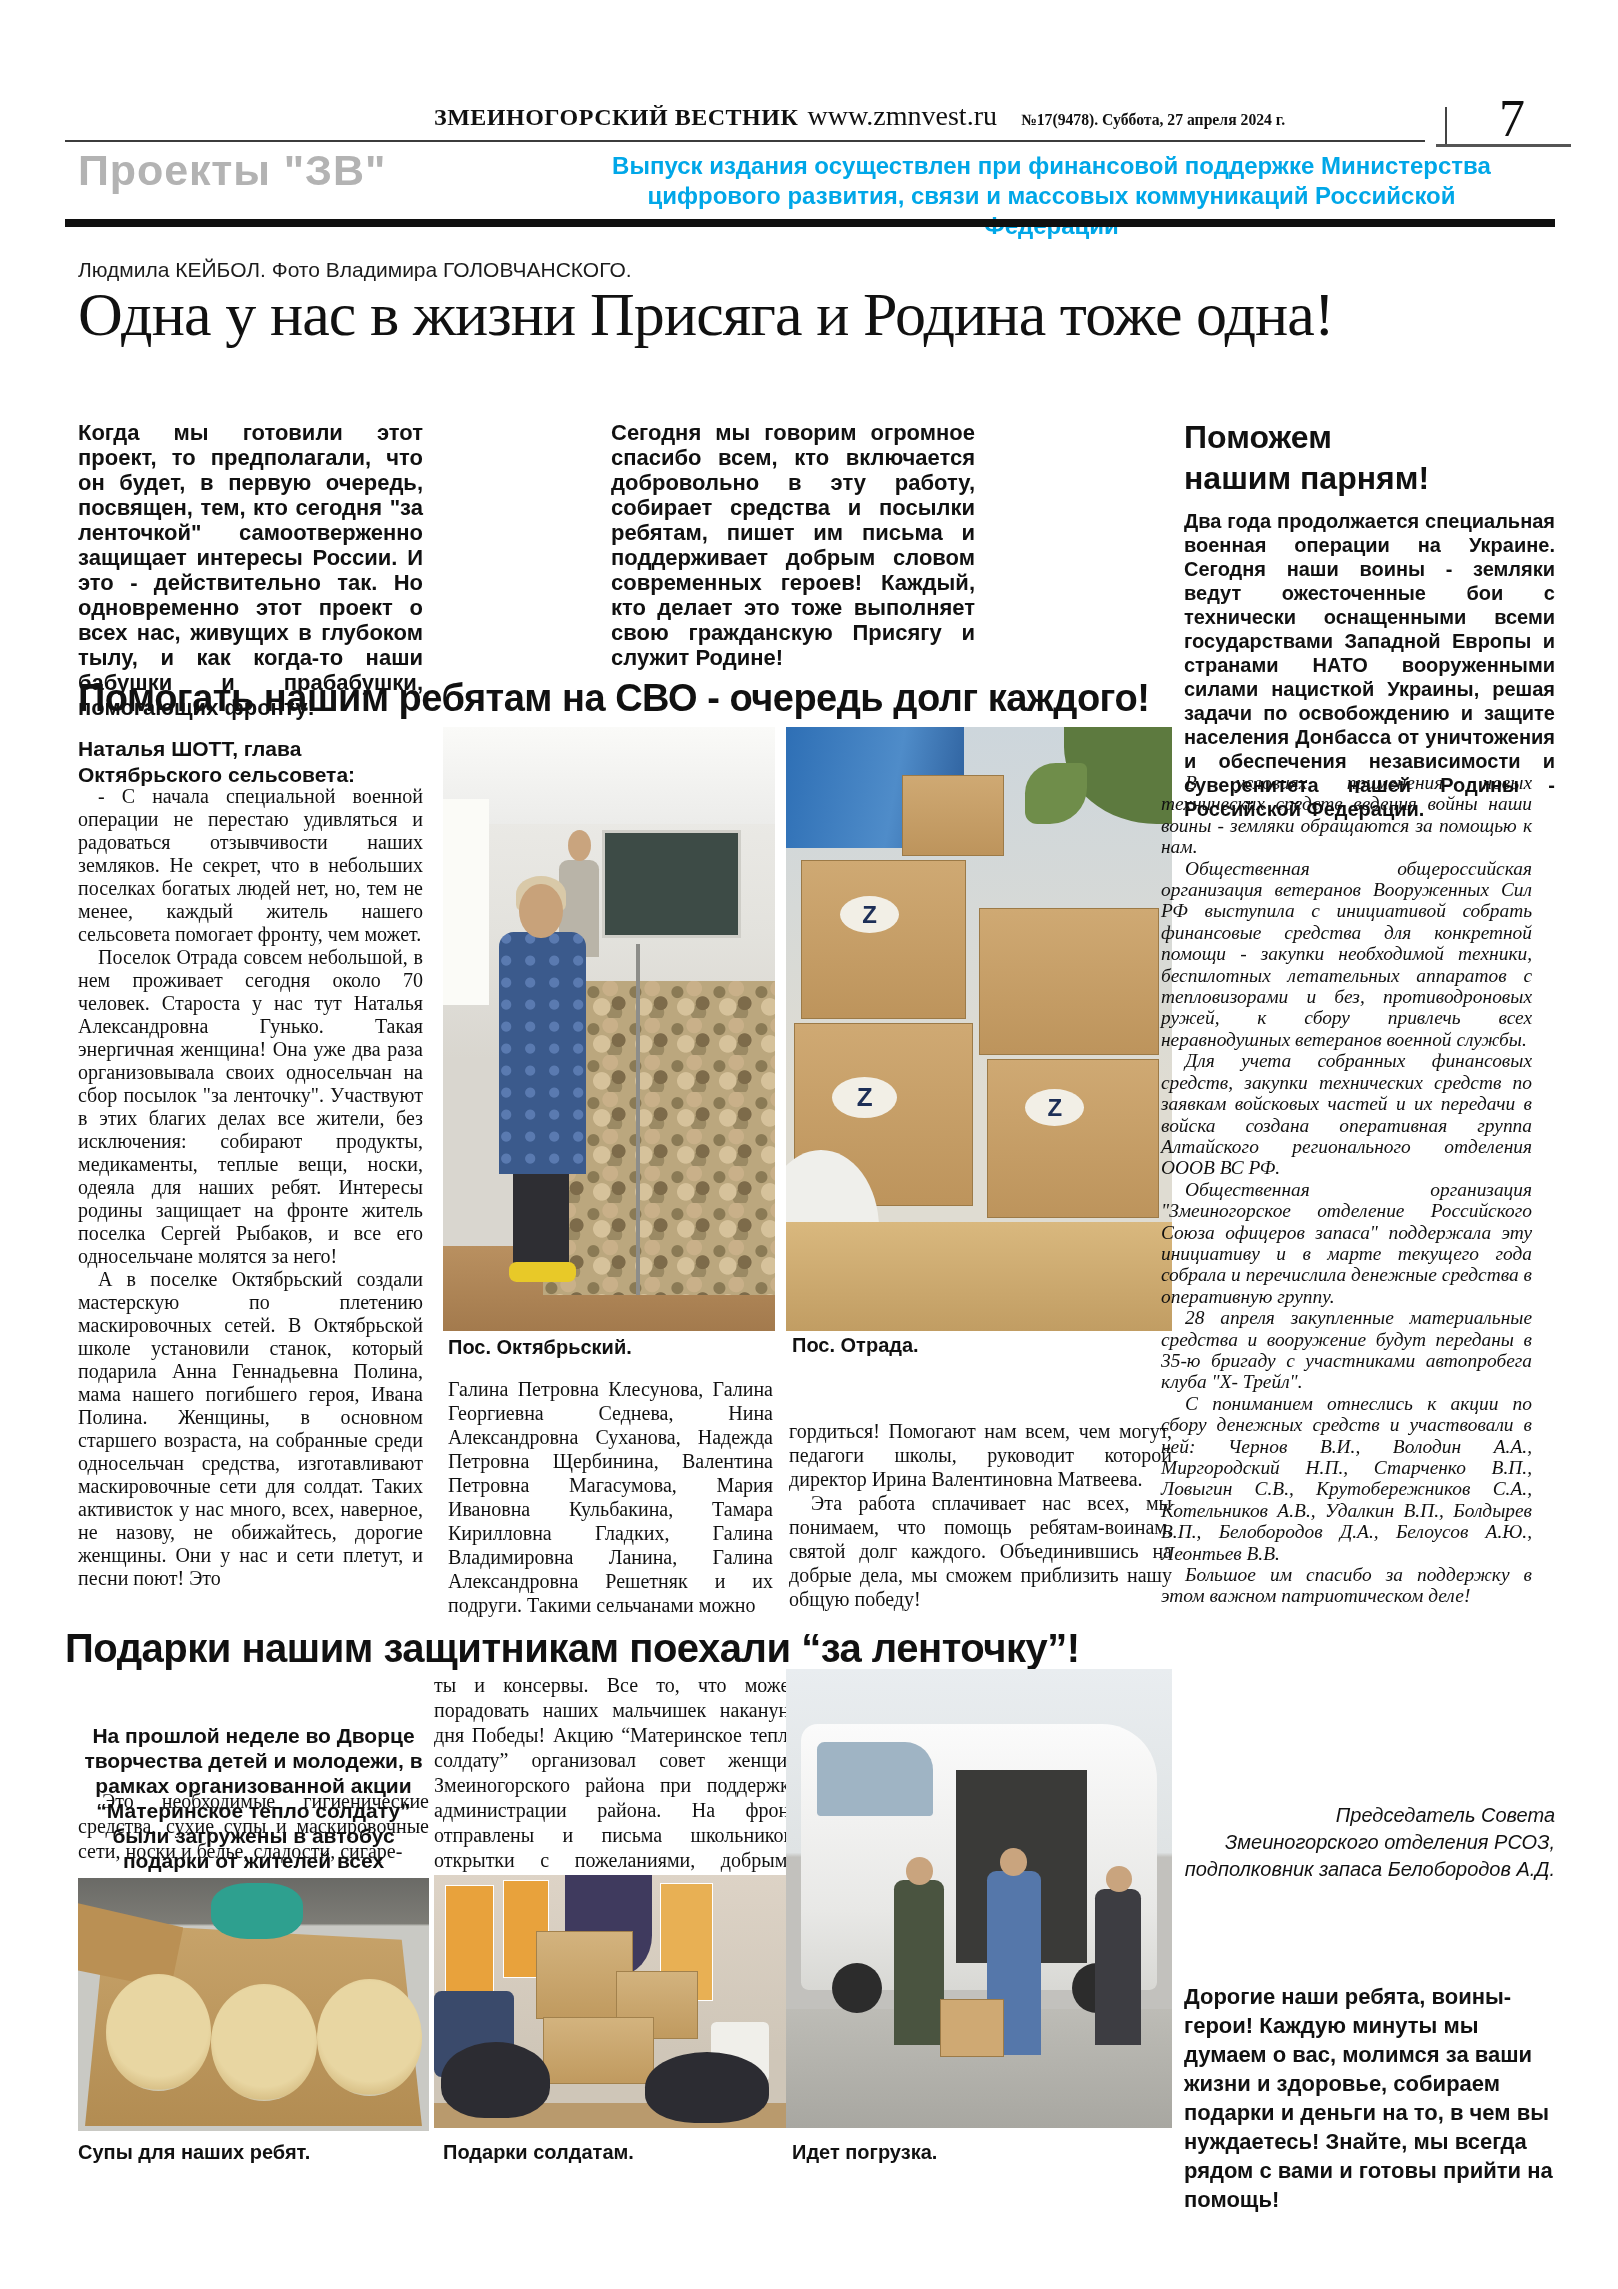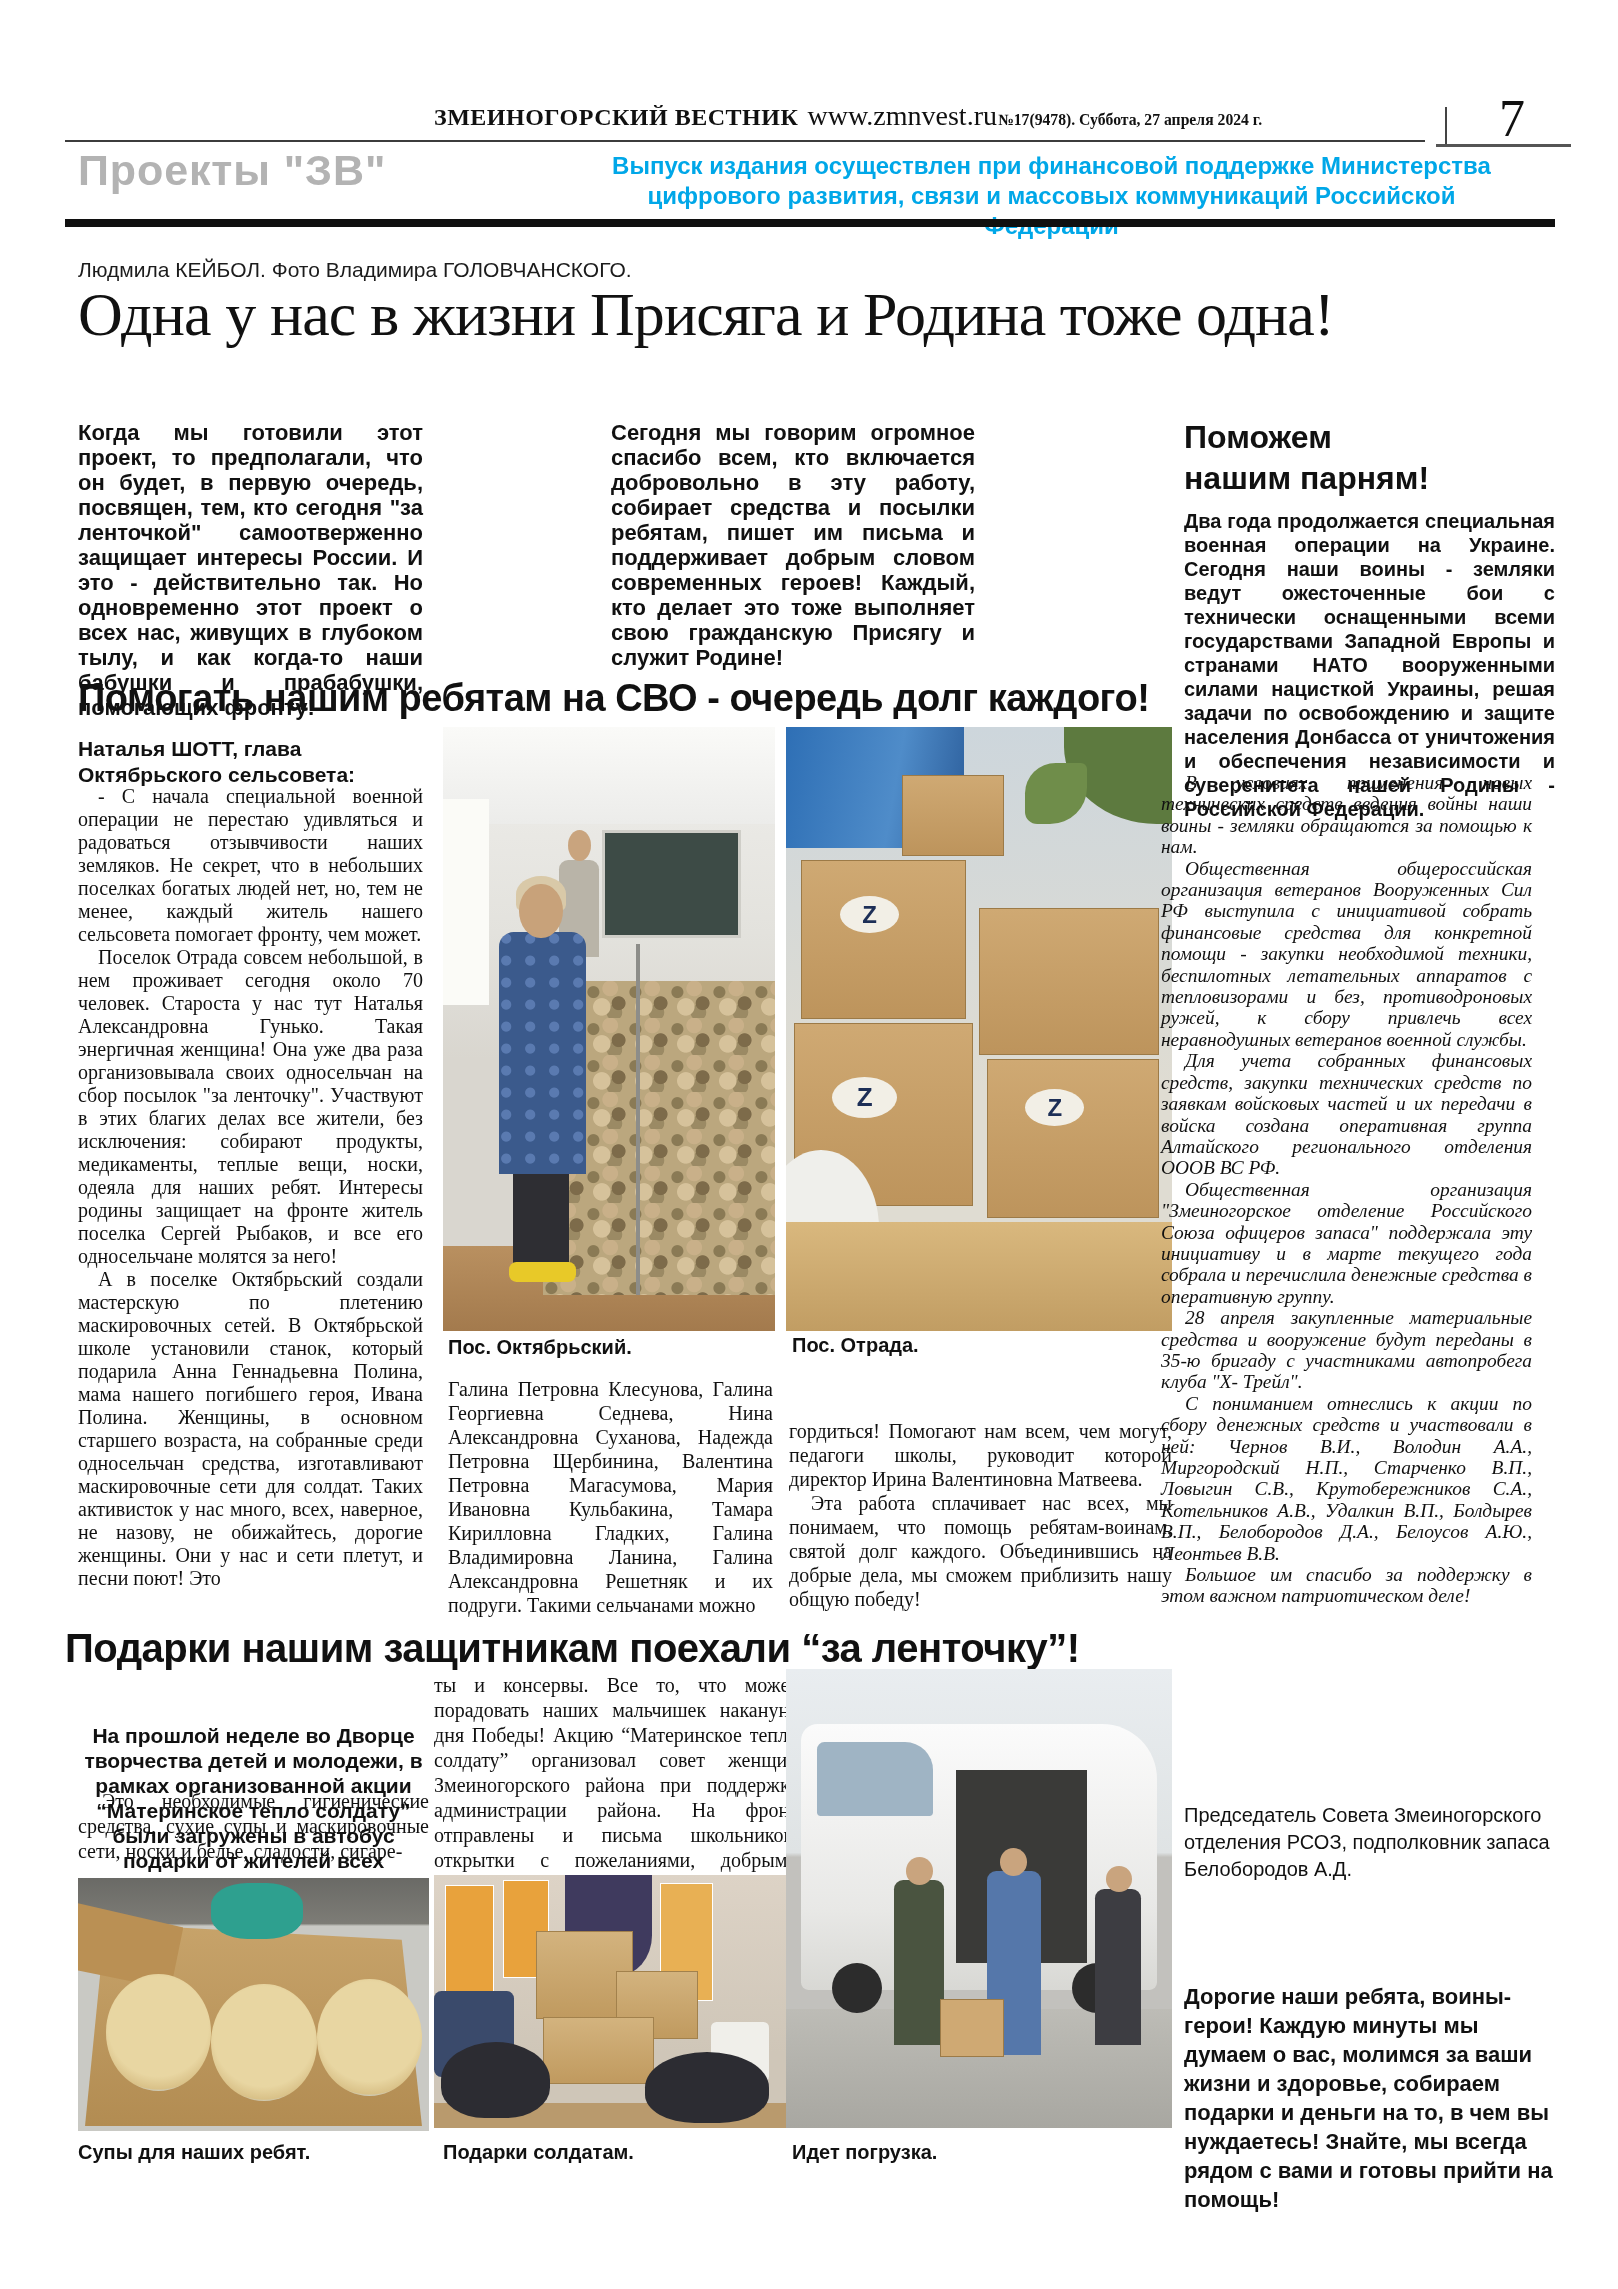--- a/index.html
+++ b/index.html
@@ -4,21 +4,21 @@
 <style>
   html,body{margin:0;padding:0;background:#888;}
   .page{position:relative;width:1619px;height:2290px;background:#ffffff;overflow:hidden;
         font-family:"Liberation Sans",sans-serif;color:#111;}
   .abs{position:absolute;}
 
   
   .masthead{top:100px;left:434px;width:997px;white-space:nowrap;}
   .mast-title{font-family:"Liberation Serif",serif;font-weight:bold;font-size:24px;letter-spacing:0.5px;}
   .mast-site{font-family:"Liberation Serif",serif;font-size:28px;margin-left:9.2px;}
-  .mast-issue{font-family:"Liberation Serif",serif;font-weight:bold;font-size:15.7px;margin-left:1px;}
+  .mast-issue{font-family:"Liberation Serif",serif;font-weight:bold;font-size:15.7px;margin-left:24px;}
   .pn-divider{top:107px;left:1445px;width:1.8px;height:37px;background:#444;}
   .page-number{top:89px;left:1466px;width:92px;text-align:center;
                font-family:"Liberation Serif",serif;font-size:52px;font-weight:400;}
   .rule-top{top:140px;left:65px;width:1360px;height:1.8px;background:#3c3c3c;}
   .rule-top-right{top:144px;left:1436px;width:135px;height:2.8px;background:#555;}
 
   .section-label{top:146px;left:78px;font-size:43px;font-weight:bold;color:#b3b3b3;letter-spacing:0.9px;}
   .support-notice{top:151px;left:581px;width:941px;text-align:center;color:#00a7e8;
                   font-weight:bold;font-size:24px;line-height:30px;}
   .black-bar{top:219px;left:65px;width:1490px;height:8.3px;background:#101010;}
@@ -49,21 +49,21 @@
   .a2-lead{top:1676px;left:78px;width:351px;font-size:21px;line-height:25px;font-weight:bold;text-align:center;margin-top:47px;}
   .a2-col1s{top:1789px;left:78px;width:351px;font-size:20px;line-height:25px;}
   .a2-col1s p{text-indent:24px;}
   .a2-col2{top:1673px;left:434px;width:364px;font-size:20px;line-height:25px;}
 
   
   .sb-heading{top:417px;left:1184px;width:371px;font-size:32px;font-weight:bold;line-height:41px;white-space:pre-line;}
   .sb-lead{top:509px;left:1184px;width:371px;font-size:20px;line-height:24px;font-weight:bold;text-align:justify;}
   .sb-serif{top:772px;left:1161px;width:371px;font-size:19.4px;line-height:21.4px;font-style:italic;}
   .sb-serif p{text-indent:24px;}
-  .sb-signature{top:1802px;left:1184px;width:371px;font-size:20px;line-height:27px;}
+  .sb-signature{top:1802px;left:1184px;width:371px;font-size:20px;line-height:27px;text-align:right;font-style:italic;}
   .sb-appeal{top:1982px;left:1184px;width:371px;font-size:22px;line-height:29px;font-weight:bold;text-align:left;}
 
   
   .photo{position:absolute;overflow:hidden;background:#ddd;}
   .photo *{position:absolute;}
   .ph1{top:727px;left:443px;width:332px;height:604px;background:linear-gradient(#f0efec 0%,#e3e2dd 34%,#d9d6cf 55%);}
   .ph1-ceil{top:0;left:0;width:100%;height:16%;background:linear-gradient(#fafaf8,#ececea);}
   .ph1-board{top:17%;left:48%;width:40%;height:17%;background:#3d4b46;border:3.7px solid #cfcec8;}
   .ph1-window{top:12%;left:0;width:14%;height:34%;background:#fbfbf7;}
   .ph1-floor{bottom:0;left:0;width:100%;height:14%;background:linear-gradient(#b99060,#a37a4d);}

